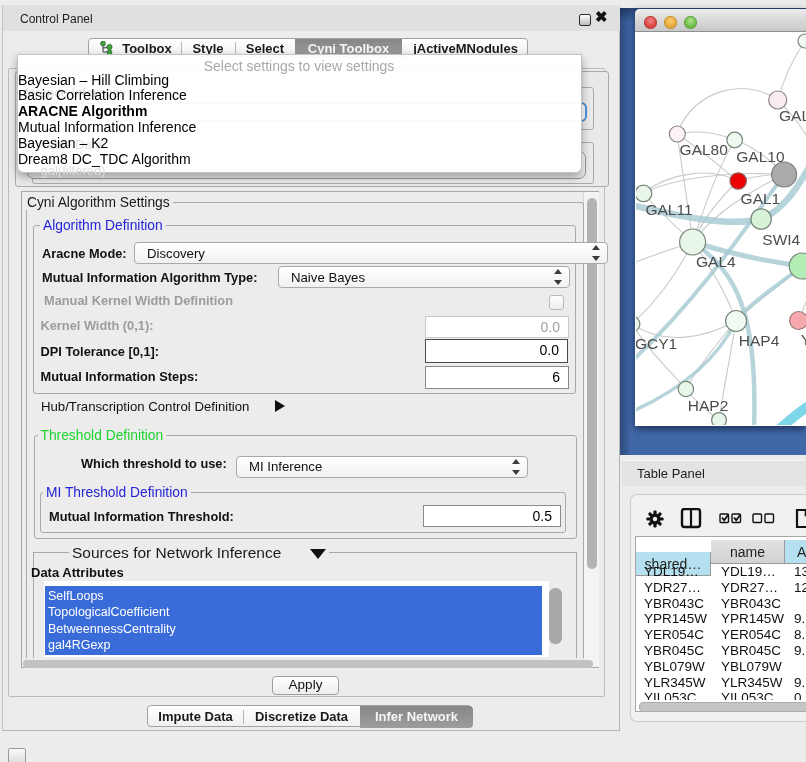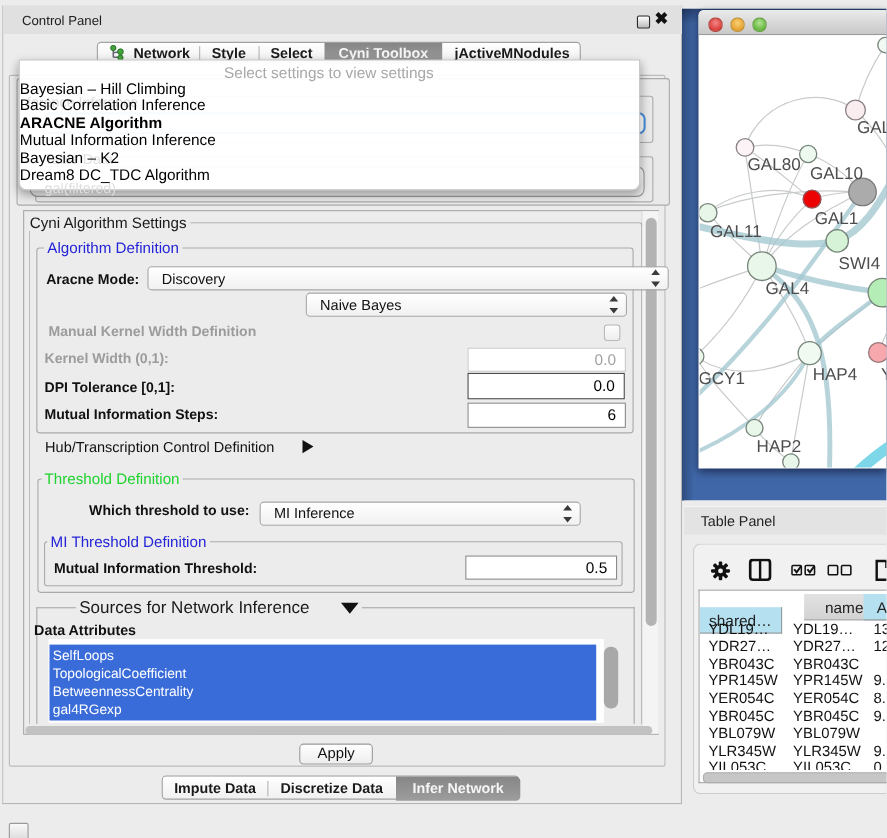--- a/index.html
+++ b/index.html
@@ -43,21 +43,21 @@
   <div class="seg" style="left:85px;top:33px;width:440px;">
     <div class="it" style="left:0;width:92px;">
       <svg width="13" height="14" viewBox="0 0 13 14" style="position:absolute;left:11px;top:2px;">
         <line x1="3" y1="3" x2="3" y2="11" stroke="#667" stroke-width="1.4"></line>
         <line x1="3" y1="7" x2="9" y2="6" stroke="#667" stroke-width="1.4"></line>
         <line x1="3" y1="11" x2="9" y2="11" stroke="#667" stroke-width="1.4"></line>
         <circle cx="3" cy="2.6" r="2.4" fill="#44a33c" stroke="#1c6b1c" stroke-width="0.8"></circle>
         <circle cx="9.5" cy="6" r="2.6" fill="#44a33c" stroke="#1c6b1c" stroke-width="0.8"></circle>
         <circle cx="9.5" cy="11.4" r="2.4" fill="#44a33c" stroke="#1c6b1c" stroke-width="0.8"></circle>
       </svg>
-      <span style="margin-left:24px;">Network</span></div>
+      <span style="margin-left:24px;">Toolbox</span></div>
     <div class="sep" style="left:92px;"></div>
     <div class="it" style="left:92px;width:54px;">Style</div>
     <div class="sep" style="left:146px;"></div>
     <div class="it" style="left:146px;width:60px;">Select</div>
     <div class="it sel" style="left:206px;width:107px;">Cyni Toolbox</div>
     <div class="it" style="left:313px;width:127px;">jActiveMNodules</div>
   </div>
 
   <div class="abs" style="left:12px;top:66px;width:594px;height:116px;border:1px solid #aaa;border-radius:3px;background:#e9e9e9;box-sizing:border-box;">
 
@@ -82,20 +82,21 @@
     <div class="gtitle" style="left:6px;color:#2424d8;">Algorithm Definition</div>
   </div>
   <div class="lbl abs" style="left:39px;top:241px;">Aracne Mode:</div>
   <div class="combo" style="left:131px;top:237px;width:432px;height:20px;padding-left:40px;">
     <span class="ctext">Discovery</span>
     <span class="arrows">
         <span class="tri-up"></span>
         <span class="tri-dn"></span>
       </span>
   </div>
+  <div class="lbl abs" style="left:39px;top:265px;">Mutual Information Algorithm Type:</div>
   <div class="combo" style="left:275px;top:261px;width:290px;height:20px;">
     <span class="ctext">Naive Bayes</span>
     <span class="arrows">
         <span class="tri-up"></span>
         <span class="tri-dn"></span>
       </span>
   </div>
   <div class="glbl abs" style="left:41px;top:288px;">Manual Kernel Width Definition</div>
   <div class="abs" style="left:546px;top:290px;width:13px;height:13px;border:1px solid #b9b9b9;border-radius:3px;background:linear-gradient(#fdfdfd,#ededed);"></div>
   <div class="glbl abs" style="left:37.5px;top:313px;">Kernel Width (0,1):</div>
@@ -274,21 +275,21 @@
       <rect x="119" y="6" width="8.5" height="8.5" rx="1"></rect>
     </g>
 
     <path d="M 151,2 h 9 l 5,5 v 12 h -14 z" fill="none" stroke="#111" stroke-width="2.2"></path>
     <path d="M 159.5,2.5 v 5 h 5" fill="none" stroke="#111" stroke-width="1.6"></path>
   </svg>
 
   <div class="abs" style="left:4px;top:41px;width:172px;height:164px;background:#fff;border-left:1px solid #a7a7a7;border-top:1px solid #a7a7a7;box-sizing:border-box;overflow:hidden;">
     <div class="abs" style="left:0;top:3px;width:172px;height:24px;">
       <div class="abs" style="left:0;top:12px;width:75px;height:24px;background:#b5e0f0;border-right:1px solid #9a9a9a;border-bottom:1px solid #9a9a9a;box-sizing:border-box;text-align:center;font-size:14px;color:#222;line-height:24px;">shared…</div>
-      <div class="abs" style="left:75px;top:0;width:74px;height:24px;background:linear-gradient(#e2e2e2,#d2d2d2);border-right:1px solid #9a9a9a;border-bottom:1px solid #9a9a9a;box-sizing:border-box;text-align:center;font-size:14px;color:#222;line-height:24px;margin-left:20px;">name</div>
+      <div class="abs" style="left:75px;top:0;width:74px;height:24px;background:linear-gradient(#e2e2e2,#d2d2d2);border-right:1px solid #9a9a9a;border-bottom:1px solid #9a9a9a;box-sizing:border-box;text-align:center;font-size:14px;color:#222;line-height:24px;">name</div>
       <div class="abs" style="left:149px;top:0;width:23px;height:24px;background:#b5e0f0;border-bottom:1px solid #9a9a9a;box-sizing:border-box;font-size:14px;color:#222;line-height:24px;padding-left:12px;">A</div>
     </div>
     <div class="abs" style="left:0;top:27px;font-size:13.5px;color:#111;line-height:15.8px;">
       <div style="position:absolute;left:8px;top:0;width:70px;">YDL19…<br>YDR27…<br>YBR043C<br>YPR145W<br>YER054C<br>YBR045C<br>YBL079W<br>YLR345W<br>YIL053C</div>
       <div style="position:absolute;left:85px;top:0;width:70px;">YDL19…<br>YDR27…<br>YBR043C<br>YPR145W<br>YER054C<br>YBR045C<br>YBL079W<br>YLR345W<br>YIL053C</div>
       <div style="position:absolute;left:158px;top:0;width:40px;">13<br>12<br><br>9.<br>8.<br>9.<br><br>9.<br>0.</div>
     </div>
   </div>
 
   <div class="abs" style="left:4px;top:205px;width:172px;height:12px;background:#fdfdfd;border-left:1px solid #a7a7a7;border-bottom:1px solid #a7a7a7;box-sizing:border-box;">

